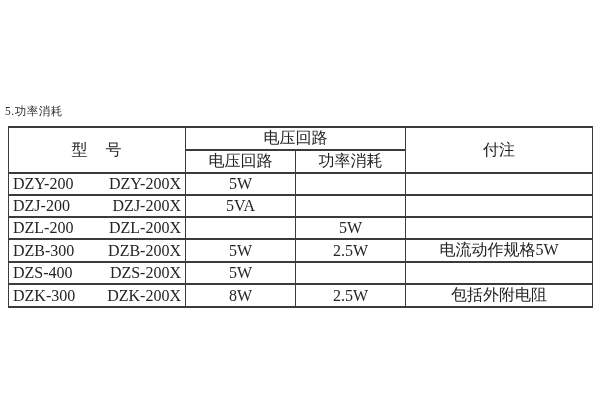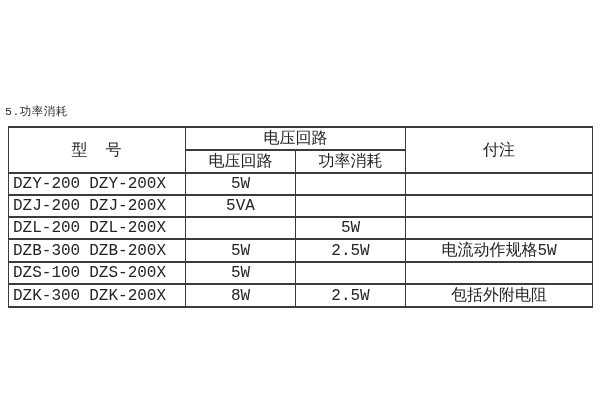--- a/index.html
+++ b/index.html
@@ -5,21 +5,21 @@
   html, body {
     margin: 0;
     padding: 0;
     background: #ffffff;
   }
   .page {
     position: relative;
     width: 600px;
     height: 400px;
     background: #ffffff;
-    font-family: Liberation Mono, monospace;
+    font-family: Liberation Serif, serif;
     color: #242424;
     overflow: hidden;
   }
   .doc-title {
     position: absolute;
     left: 5px;
     top: 104px;
     font-size: 11.5px;
     color: #2a2a2a;
     letter-spacing: 0.5px;
@@ -53,23 +53,23 @@
   }
   table.spec tr.subhead td.power-sub {
     border-top: 1px solid #3b3b3b;
   }
   table.spec col.c-model  { width: 177px; }
   table.spec col.c-volt   { width: 110px; }
   table.spec col.c-curr   { width: 110px; }
   table.spec col.c-note   { width: 187px; }
   .model-cell-inner {
     display: flex;
-    justify-content: flex-start;
+    justify-content: space-between;
     align-items: center;
-    gap: 9px;
+    gap: 15px;
   }
   .cjk-gap {
     letter-spacing: 1px;
   }
 </style>
 </head>
 <body>
 
 <div class="page">
 
@@ -137,21 +137,21 @@
           </div>
         </td>
         <td>5W</td>
         <td>2.5W</td>
         <td>电流动作规格5W</td>
       </tr>
 
       <tr>
         <td>
           <div class="model-cell-inner">
-            <span>DZS-100</span>
+            <span>DZS-400</span>
             <span>DZS-200X</span>
           </div>
         </td>
         <td>5W</td>
         <td></td>
         <td></td>
       </tr>
 
       <tr>
         <td>

